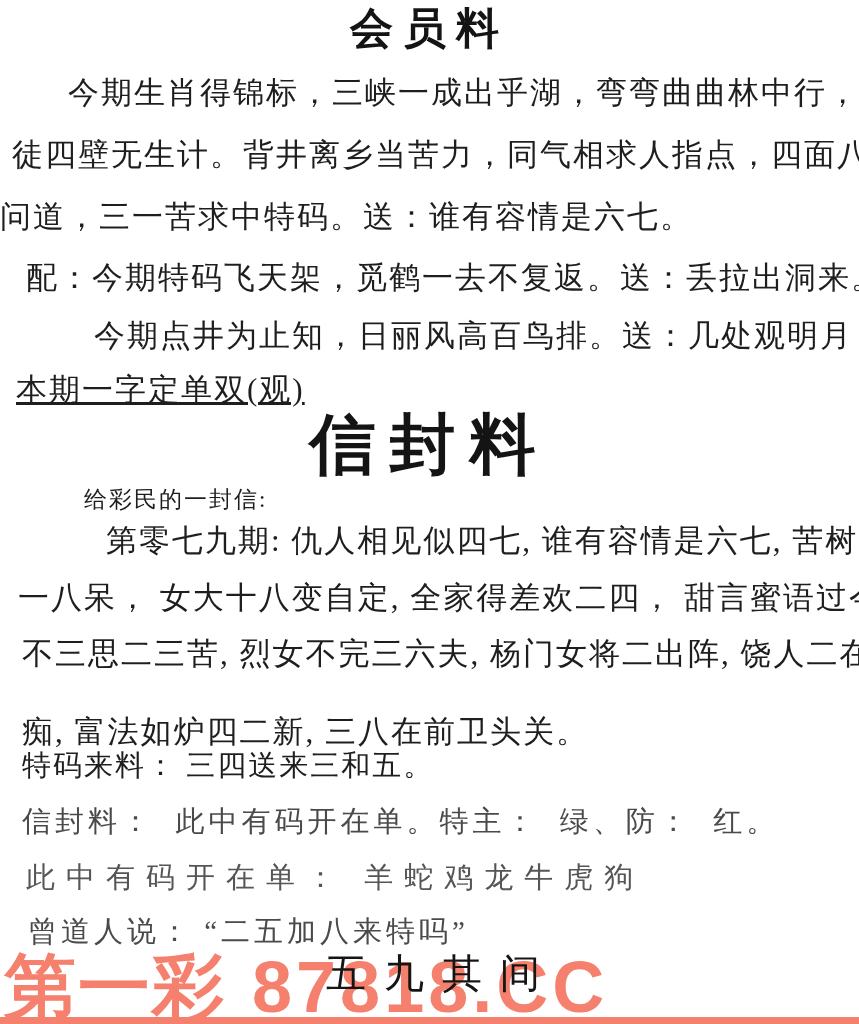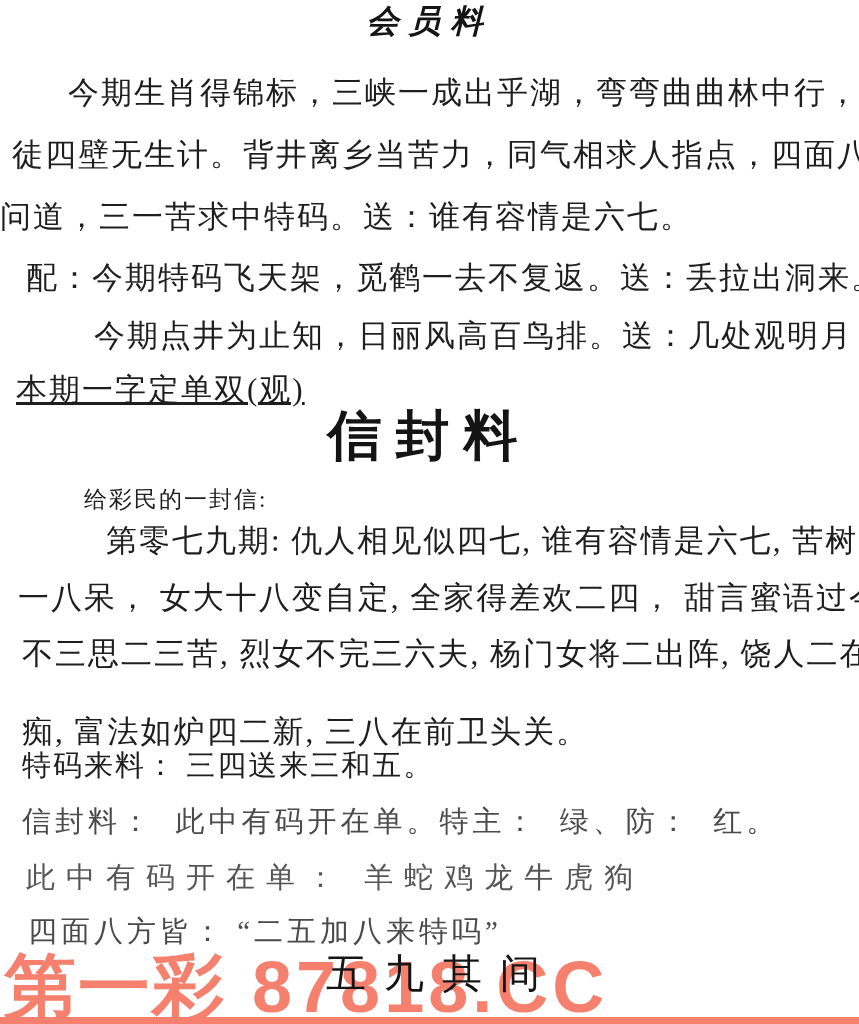--- a/index.html
+++ b/index.html
@@ -10,22 +10,22 @@
     overflow:hidden;
     font-family:"Liberation Serif", serif;
   }
   .page { position:absolute; inset:0; }
 
   .title {
     position:absolute; left:0; width:100%;
     text-align:center; font-weight:bold; color:#141414;
     white-space:nowrap;
   }
-  #title-member   { top:0px;   font-size:32px; letter-spacing:10px;font-style:italic; }
-  #title-envelope { top:400px; font-size:54px; letter-spacing:14px; }
+  #title-member   { top:0px;   font-size:43px; letter-spacing:10px; }
+  #title-envelope { top:400px; font-size:66px; letter-spacing:14px; }
 
   .line {
     position:absolute; white-space:nowrap;
     color:#1e1e1e; font-size:31px; letter-spacing:2px;
     z-index:2;
   }
   .l1  { top:72px;  left:68px; }
   .l2  { top:134px; left:12px; }
   .l3  { top:196px; left:0px; }
   .l4  { top:257px; left:26px; }
@@ -80,21 +80,21 @@
   <div class="title" id="title-envelope">信封料</div>
 
   <div class="line l7">给彩民的一封信:</div>
   <div class="line l8">第零七九期: 仇人相见似四七, 谁有容情是六七, 苦树常结</div>
   <div class="line l9">一八呆， 女大十八变自定, 全家得差欢二四， 甜言蜜语过今期， 事</div>
   <div class="line l10">不三思二三苦, 烈女不完三六夫, 杨门女将二出阵, 饶人二在就成</div>
   <div class="line l11">痴, 富法如炉四二新, 三八在前卫头关。</div>
   <div class="line l12">特码来料： 三四送来三和五。</div>
   <div class="line l13">信封料： 此中有码开在单。特主： 绿、防： 红。</div>
   <div class="line l14">此中有码开在单： 羊蛇鸡龙牛虎狗</div>
-  <div class="line l15">四面八方皆： “二五加八来特吗”</div>
+  <div class="line l15">曾道人说： “二五加八来特吗”</div>
 
   <div class="watermark" style="color: rgb(244, 128, 109);">
     <span class="brand">第一彩</span><span class="site">87818.CC</span>
   </div>
 
   <div class="note">五九其间</div>
 
   <div class="bottom-strip" style="background: rgb(244, 128, 109);"></div>
 
 </div>

